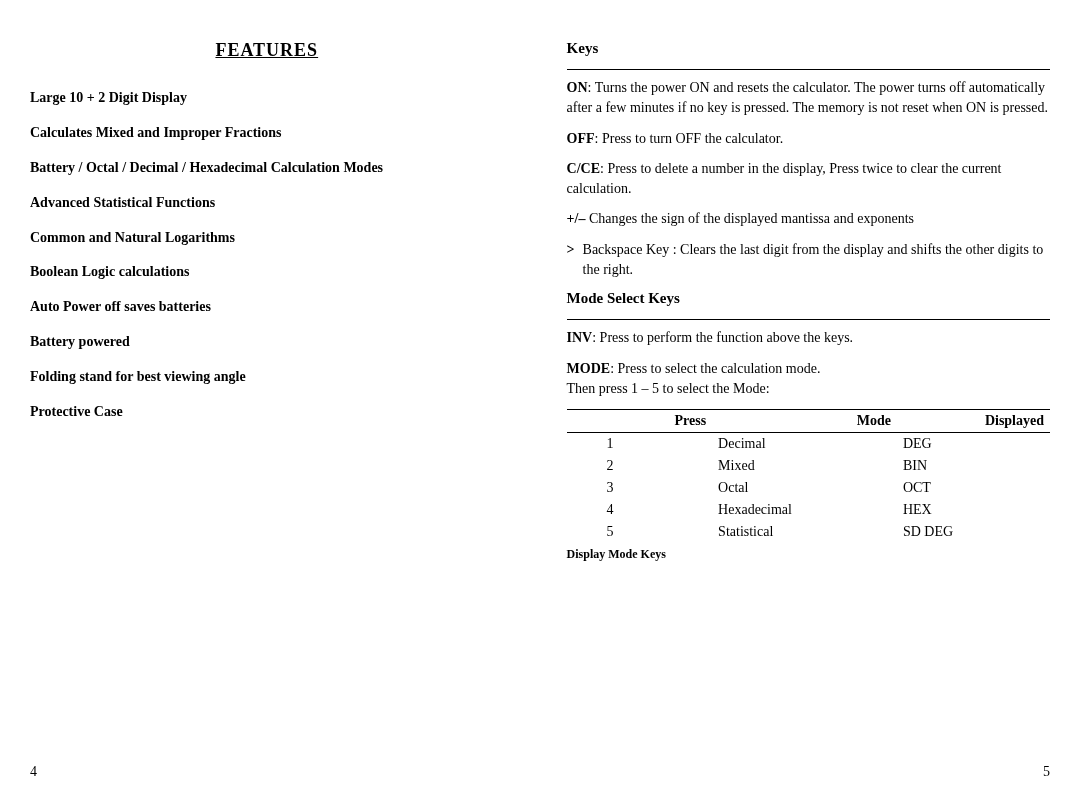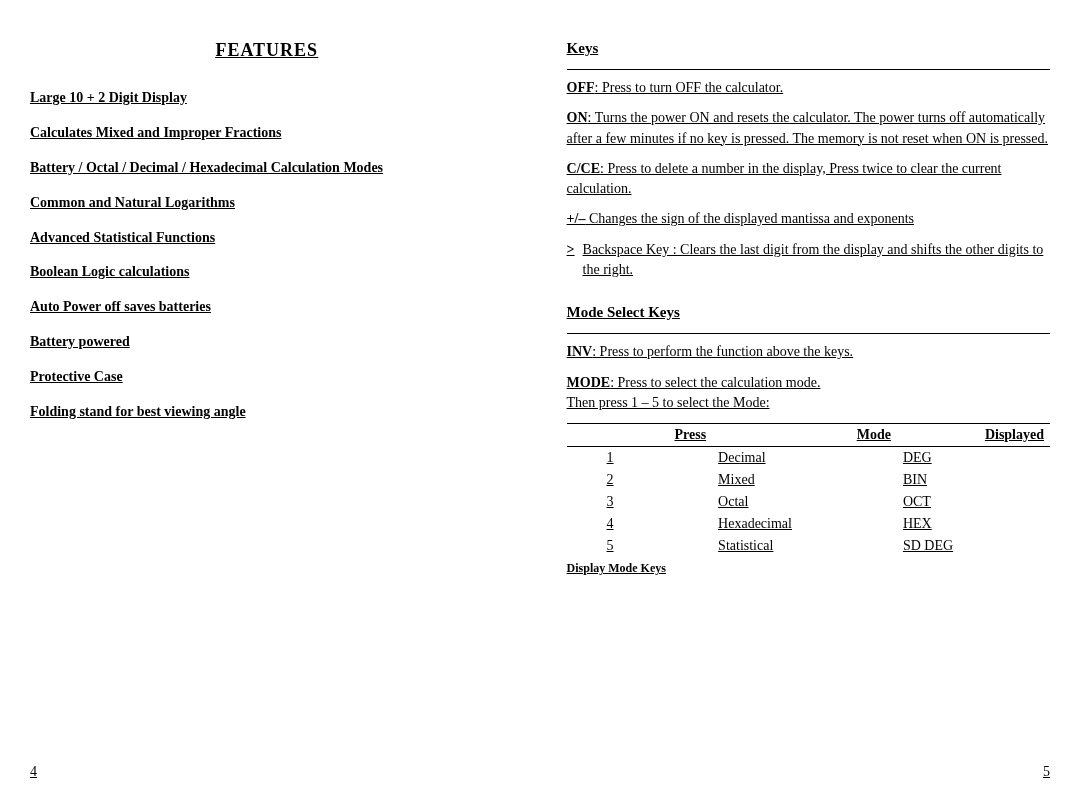--- a/index.html
+++ b/index.html
@@ -12,21 +12,20 @@
       color: #000;
       display: flex;
       overflow: hidden;
     }
     .page {
       display: flex;
       width: 100%;
       height: 100%;
       padding: 40px 30px 30px 30px;
       gap: 13px;
-      text-decoration: underline;
     }
     .left-column {
       width: 50%;
       padding-right: 30px;
       display: flex;
       flex-direction: column;
     }
     .right-column {
       width: 50%;
       padding-left: 20px;
@@ -61,21 +60,20 @@
     }
     .key-entry {
       margin-bottom: 10px;
       font-size: 14px;
       line-height: 1.45;
     }
     .key-entry .key-name {
       font-weight: bold;
     }
     .mode-section {
-      margin-top: 14px;
     }
     .mode-table {
       width: 100%;
       border-collapse: collapse;
       margin-top: 4px;
       font-size: 14px;
     }
     .mode-table thead tr {
       border-bottom: 1.5px solid #000;
       border-top: 1.5px solid #000;
@@ -129,41 +127,41 @@
 <div class="page">
 
   <div class="left-column">
     <div class="features-title">FEATURES</div>
 
     <div id="features-list">
 
     <div class="feature-item">Large 10 + 2 Digit Display</div>
         <div class="feature-item">Calculates Mixed and Improper Fractions</div>
         <div class="feature-item">Battery / Octal / Decimal / Hexadecimal Calculation Modes</div>
+        <div class="feature-item">Advanced Statistical Functions</div>
         <div class="feature-item">Common and Natural Logarithms</div>
-        <div class="feature-item">Advanced Statistical Functions</div>
         <div class="feature-item">Boolean Logic calculations</div>
         <div class="feature-item">Auto Power off saves batteries</div>
         <div class="feature-item">Battery powered</div>
+        <div class="feature-item">Folding stand for best viewing angle</div>
         <div class="feature-item">Protective Case</div>
-        <div class="feature-item">Folding stand for best viewing angle</div>
       </div>
 
     <div class="page-number-left">4</div>
   </div>
 
   <div class="right-column">
     <div class="section-header">Keys</div>
 
     <div class="key-entry">
+      <span class="key-name">ON</span><span>: Turns the power ON and resets the calculator. The power turns off automatically after a few minutes if no key is pressed. The memory is not reset when ON is pressed.</span>
+    </div>
+
+    <div class="key-entry">
       <span class="key-name">OFF</span><span>: Press to turn OFF the calculator.</span>
-    </div>
-
-    <div class="key-entry">
-      <span class="key-name">ON</span><span>: Turns the power ON and resets the calculator. The power turns off automatically after a few minutes if no key is pressed. The memory is not reset when ON is pressed.</span>
     </div>
 
     <div class="key-entry">
       <span class="key-name">C/CE</span><span>: Press to delete a number in the display, Press twice to clear the current calculation.</span>
     </div>
 
 
     <div class="key-entry">
       <span class="key-name">+/–</span><span>    Changes the sign of the displayed mantissa and exponents</span>
     </div>

